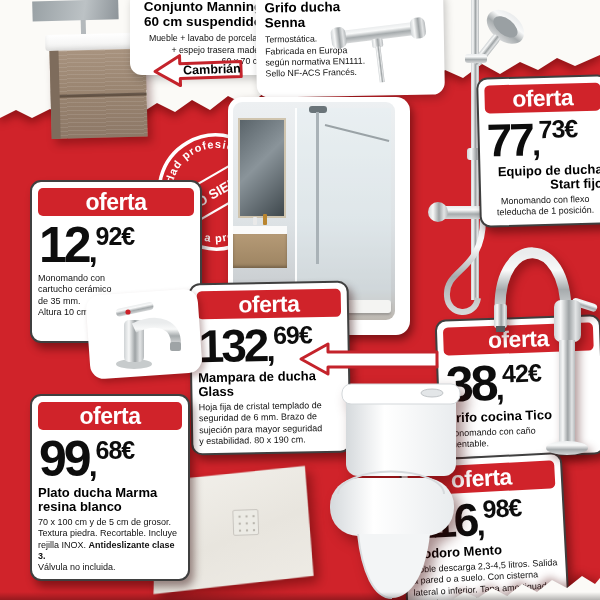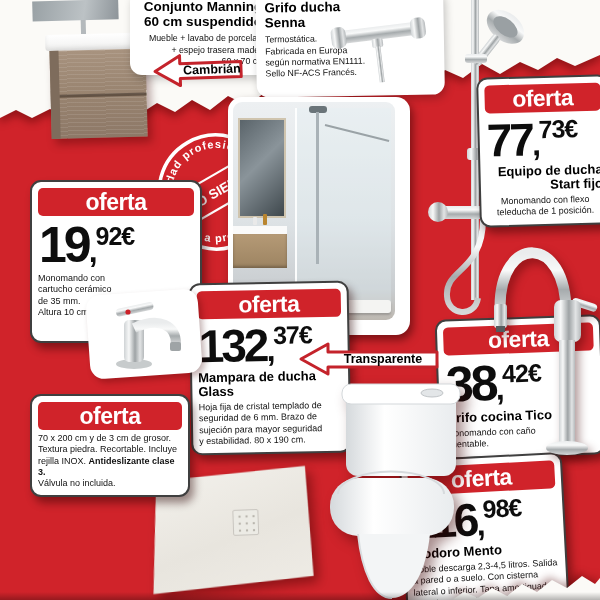--- a/index.html
+++ b/index.html
@@ -176,21 +176,21 @@
     <div class="bi" style="left:62px;top:6px;width:94px;height:198px;background:rgba(225,240,245,.28);border-left:2px solid rgba(255,255,255,.9);"></div>
     <div class="bi" style="left:92px;top:22px;width:66px;height:2px;background:#9aa2a6;transform:rotate(14deg);transform-origin:left center;"></div>
     <div class="bi" style="left:76px;top:4px;width:18px;height:7px;background:#6a7479;border-radius:3px;"></div>
     <div class="bi" style="left:83px;top:10px;width:3px;height:152px;background:#a9b2b7;"></div>
     <div class="bi" style="left:62px;top:198px;width:96px;height:13px;background:#f4f4f2;border-radius:3px;box-shadow:0 2px 2px rgba(0,0,0,.18);"></div>
   </div>
 </div>
 
 <div class="card" style="left:30px;top:180px;width:156px;height:147px;">
   <div class="band">oferta</div>
-  <div class="price"><span class="int">19</span><span class="sep">,</span><span class="dec"><span>92</span><span>€</span></span></div>
+  <div class="price"><span class="int">12</span><span class="sep">,</span><span class="dec"><span>92</span><span>€</span></span></div>
   <div class="pdesc" style="width:86px;">Monomando con
 cartucho cerámico
 de 35 mm.
 Altura 10 cm.</div>
 </div>
 
 <div class="abs" style="left:88px;top:292px;width:112px;height:84px;z-index:7;">
   <div class="abs" style="left:0;top:0;width:112px;height:84px;background:#fff;border-radius:14px;transform:rotate(-4deg);box-shadow:3px 4px 6px rgba(60,0,0,.3);"></div>
   <svg class="abs" width="112" height="84" style="left:0;top:0;">
     <ellipse cx="46" cy="72" rx="18" ry="5" fill="#c7cbcc"></ellipse>
@@ -199,34 +199,33 @@
     <rect x="82" y="50" width="11" height="9" rx="2" fill="#9fa4a6"></rect>
     <g transform="rotate(-12 34 20)">
         <rect x="28" y="16" width="38" height="8" rx="4" fill="url(#gH)"></rect>
       </g>
     <circle cx="40" cy="20" r="2.6" fill="#cc2128"></circle>
   </svg>
 </div>
 
 <div class="card" style="left:190px;top:282px;width:144px;transform:rotate(-1deg);">
   <div class="band">oferta</div>
-  <div class="price price-md"><span class="int">132</span><span class="sep">,</span><span class="dec"><span>37</span><span>€</span></span></div>
+  <div class="price price-md"><span class="int">132</span><span class="sep">,</span><span class="dec"><span>69</span><span>€</span></span></div>
   <div class="pname">Mampara de ducha
 Glass</div>
   <div class="pdesc">Hoja fija de cristal templado de
 seguridad de 6 mm. Brazo de
 sujeción para mayor seguridad
 y estabilidad. 80 x 190 cm.</div>
 </div>
 
 <div class="tagarrow" style="left:298px;top:341px;width:142px;height:36px;">
   <svg width="142" height="36">
     <polygon points="3,18 30,3 30,11 139,11 139,26 30,26 30,33" fill="#fff" stroke="#c4232b" stroke-width="3" stroke-linejoin="round"></polygon>
   </svg>
-  <span>Transparente</span>
 </div>
 
 <div class="card" style="left:437px;top:317px;width:150px;transform:rotate(-2deg);">
   <div class="band">oferta</div>
   <div class="price"><span class="int">38</span><span class="sep">,</span><span class="dec"><span>42</span><span>€</span></span></div>
   <div class="pname">Grifo cocina Tico</div>
   <div class="pdesc">Monomando con caño
 orientable.</div>
 </div>
 
@@ -237,21 +236,24 @@
   <g transform="rotate(18 106 90)">
       <rect x="102" y="86" width="26" height="8" rx="4" fill="url(#gH)"></rect>
     </g>
   <rect x="84" y="88" width="27" height="42" rx="7" fill="url(#gV)"></rect>
   <rect x="89" y="128" width="16" height="104" fill="url(#gV)"></rect>
   <ellipse cx="97" cy="236" rx="21" ry="7" fill="url(#gH)"></ellipse>
 </svg>
 
 <div class="card" style="left:30px;top:394px;width:144px;">
   <div class="band">oferta</div>
-  <div class="pdesc"><span>70 x 200 cm y de 3 cm de grosor.
+  <div class="price"><span class="int">99</span><span class="sep">,</span><span class="dec"><span>68</span><span>€</span></span></div>
+  <div class="pname">Plato ducha Marma
+resina blanco</div>
+  <div class="pdesc"><span>70 x 100 cm y de 5 cm de grosor.
 Textura piedra. Recortable. Incluye
 rejilla INOX. </span><span style="font-weight:bold">Antideslizante clase 3.</span><span>
 Válvula no incluida.</span></div>
 </div>
 
 <div id="tray" class="abs">
   <div id="tray-top"></div>
   <div id="drain"></div>
 </div>
 

